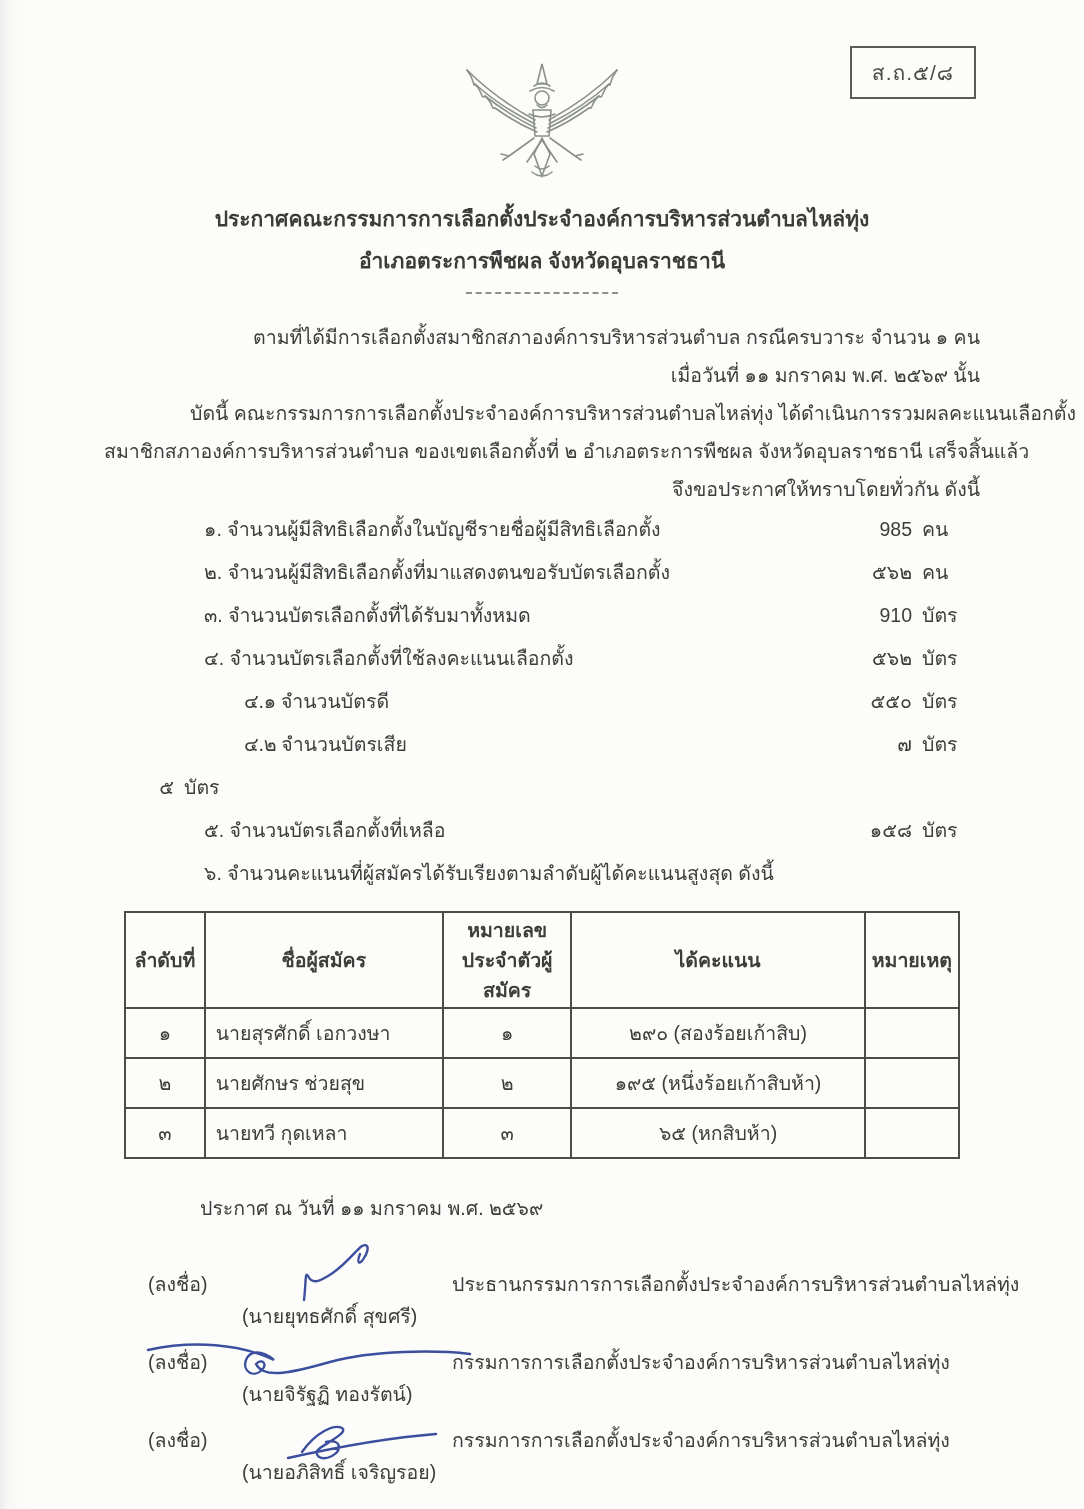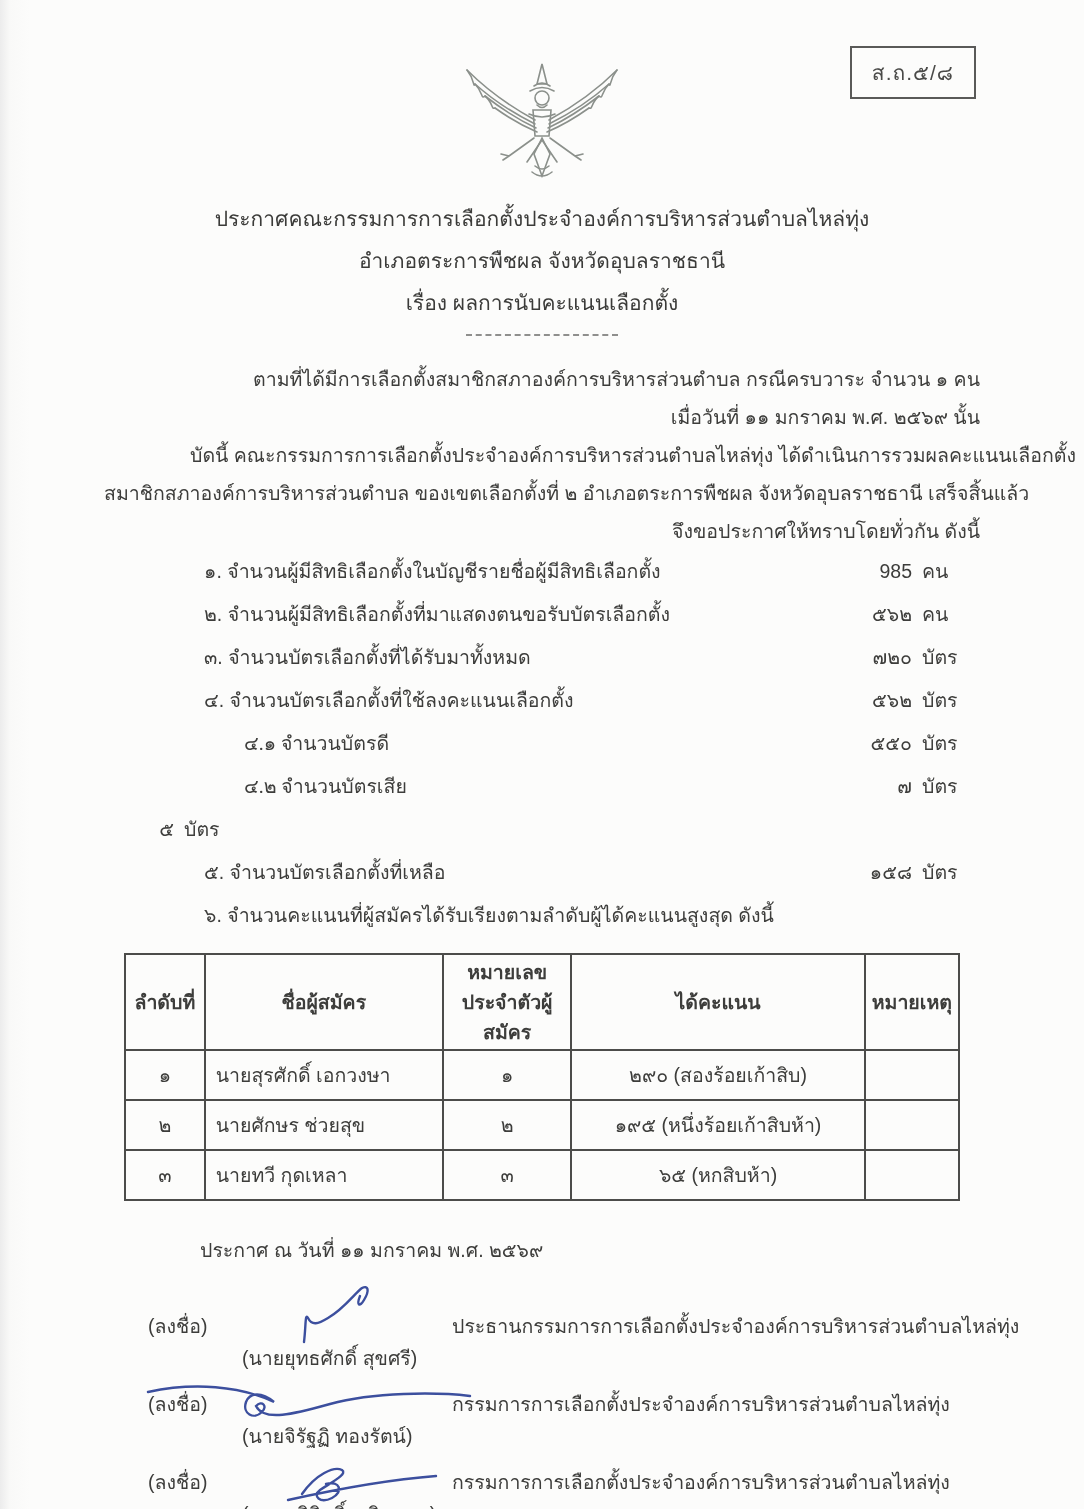--- a/index.html
+++ b/index.html
@@ -35,21 +35,21 @@
   
   .emblem-wrap{
     padding-top:58px;
     display:flex;
     justify-content:center;
   }
   
   .title-block{margin-top:12px;text-align:center;}
   .title-line{
     font-size:21px;
-    font-weight:400;
+    font-weight:700;
     line-height:42px;
     color:#3b3b39;
   }
   .divider-dashed{
     width:152px;
     margin:10px auto 0 auto;
     border-top:2px dashed #8f8f8d;
     height:0;
   }
   
@@ -142,21 +142,20 @@
       <path d="M98,108 Q105,114 112,108"></path>
       <path d="M95,114 Q105,122 115,114"></path>
     </svg>
   </div>
 
   <div class="content">
 
     <div class="title-block">
       <div class="title-line">ประกาศคณะกรรมการการเลือกตั้งประจำองค์การบริหารส่วนตำบลไหล่ทุ่ง</div>
       <div class="title-line">อำเภอตระการพืชผล  จังหวัดอุบลราชธานี</div>
-      <div class="title-line">เรื่อง  ผลการนับคะแนนเลือกตั้ง</div>
       <div class="divider-dashed"></div>
     </div>
 
     <div class="paragraphs">
       <div class="p-line indent1">ตามที่ได้มีการเลือกตั้งสมาชิกสภาองค์การบริหารส่วนตำบล กรณีครบวาระ จำนวน ๑ คน</div>
       <div class="p-line">เมื่อวันที่ ๑๑ มกราคม พ.ศ. ๒๕๖๙ นั้น</div>
       <div class="p-line indent1">บัดนี้ คณะกรรมการการเลือกตั้งประจำองค์การบริหารส่วนตำบลไหล่ทุ่ง ได้ดำเนินการรวมผลคะแนนเลือกตั้ง</div>
       <div class="p-line">สมาชิกสภาองค์การบริหารส่วนตำบล ของเขตเลือกตั้งที่ ๒ อำเภอตระการพืชผล จังหวัดอุบลราชธานี  เสร็จสิ้นแล้ว</div>
       <div class="p-line">จึงขอประกาศให้ทราบโดยทั่วกัน ดังนี้</div>
     </div>
@@ -167,21 +166,21 @@
         <span class="sum-value">985</span>
         <span class="sum-unit">คน</span>
       </div>
       <div class="sum-row">
         <span class="sum-label">๒. จำนวนผู้มีสิทธิเลือกตั้งที่มาแสดงตนขอรับบัตรเลือกตั้ง</span>
         <span class="sum-value">๕๖๒</span>
         <span class="sum-unit">คน</span>
       </div>
       <div class="sum-row">
         <span class="sum-label">๓. จำนวนบัตรเลือกตั้งที่ได้รับมาทั้งหมด</span>
-        <span class="sum-value">๗๒๐</span>
+        <span class="sum-value">910</span>
         <span class="sum-unit">บัตร</span>
       </div>
       <div class="sum-row">
         <span class="sum-label">๔. จำนวนบัตรเลือกตั้งที่ใช้ลงคะแนนเลือกตั้ง</span>
         <span class="sum-value">๕๖๒</span>
         <span class="sum-unit">บัตร</span>
       </div>
       <div class="sum-row">
         <span class="sum-label sub">๔.๑ จำนวนบัตรดี</span>
         <span class="sum-value">๕๕๐</span>

